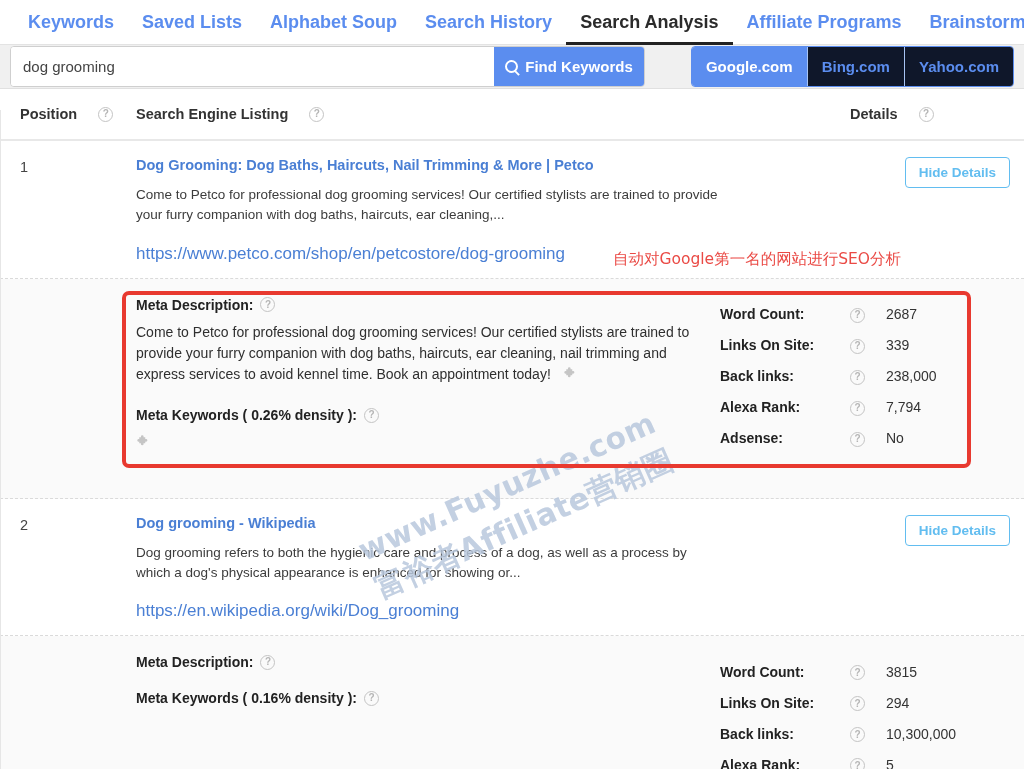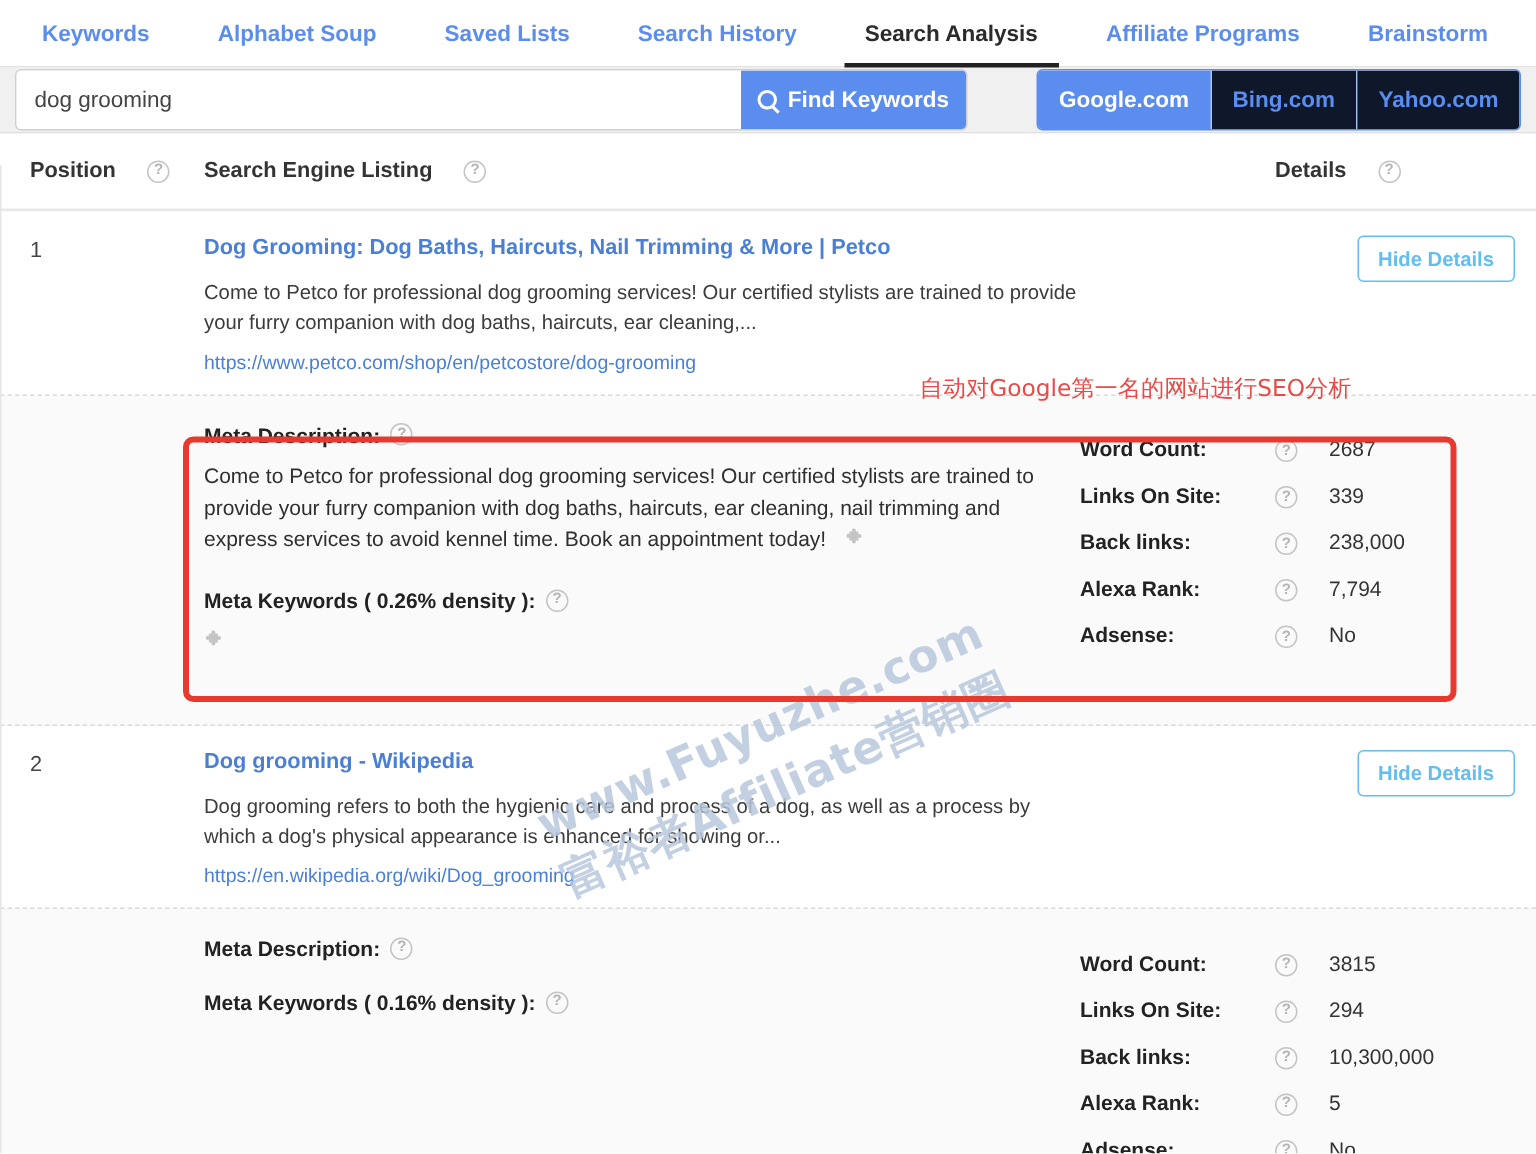--- a/index.html
+++ b/index.html
@@ -25,21 +25,21 @@
     display: flex;
     align-items: stretch;
     justify-content: space-between;
     padding: 0 18px 0 14px;
     border-bottom: 1px solid #e3e3e3;
   }
   .tab {
     display: flex;
     align-items: center;
     justify-content: center;
-    font-size: 15px;
+    font-size: 18px;
     color: #5b8def;
     font-weight: 600;
     padding: 12px 14px;
     cursor: pointer;
     position: relative;
     white-space: nowrap;
   }
   .tab.active {
     color: #2b2b2b;
     font-weight: 700;
@@ -202,23 +202,23 @@
     display: block;
     margin-bottom: 12px;
   }
   .listing-snippet {
     font-size: 13.5px;
     color: #3c3c3c;
     line-height: 1.5;
     max-width: 582px;
   }
   .listing-url {
-    font-size: 13px;
+    font-size: 17px;
     color: #4a7fd4;
-    margin-top: 8px;
+    margin-top: 18px;
     display: block;
     cursor: pointer;
   }
   .hide-btn {
     border: 1px solid #62bdf0;
     color: #62bdf0;
     background: #fff;
     border-radius: 4px;
     padding: 7px 13px;
     font-size: 13.5px;
@@ -323,24 +323,24 @@
 </head>
 <body>
 
 <div id="app">
 
   <div class="tabbar">
     <div class="tab">
         <span>Keywords</span>
       </div>
     <div class="tab">
+        <span>Saved Lists</span>
+      </div>
+    <div class="tab">
         <span>Alphabet Soup</span>
-      </div>
-    <div class="tab">
-        <span>Saved Lists</span>
       </div>
     <div class="tab">
         <span>Search History</span>
       </div>
     <div class="tab active">
         <span>Search Analysis</span>
       </div>
     <div class="tab">
         <span>Affiliate Programs</span>
       </div>

